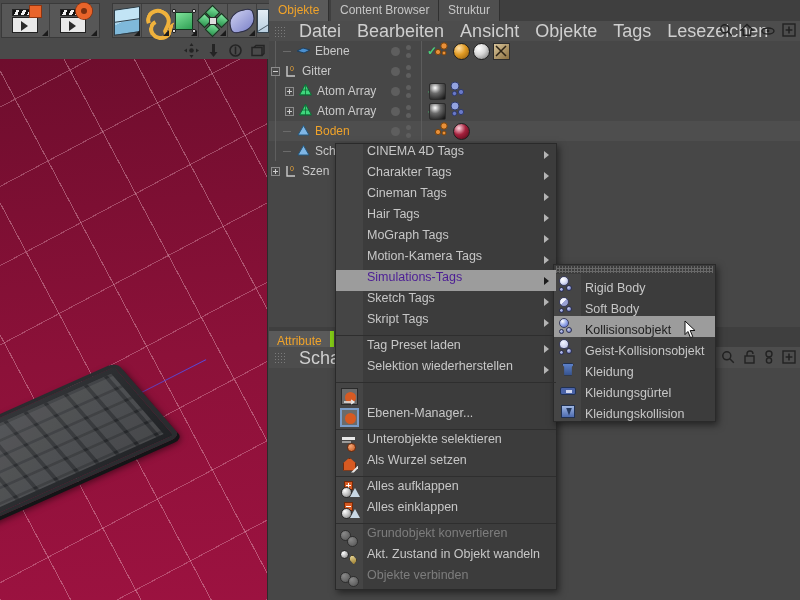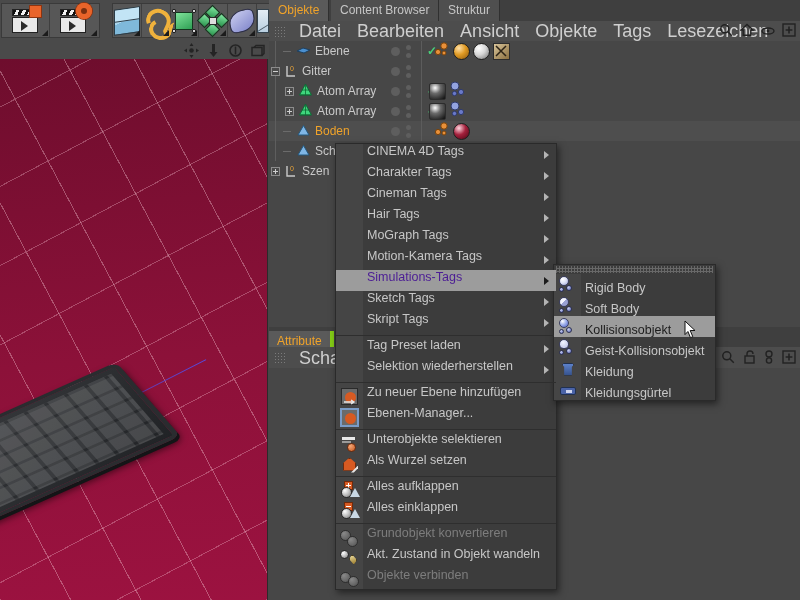--- a/index.html
+++ b/index.html
@@ -672,21 +672,20 @@
 
     <div class="citem">
       <span class="mico">
         <span class="mi-layer">
             <span class="inner"></span>
           </span>
         <svg width="19" height="19" viewBox="0 0 19 19" style="position:absolute;left:0;top:0">
           <path d="M4 15h9M11 13l3 2-3 2" stroke="#e8e8e8" stroke-width="1.3" fill="none"></path>
           </svg>
       </span>
-      <span class="lbl">Zu neuer Ebene hinzufügen</span>
       </div>
 
     <div class="citem">
       <span class="mico">
         <span class="mi-layer framed">
             <span class="inner"></span>
           </span>
       </span>
       <span class="lbl">Ebenen-Manager...</span>
       </div>
@@ -814,20 +813,26 @@
       <span>Kleidung</span>
       </div>
 
     <div class="sitem">
       <span class="mico">
         <span class="mi-belt"></span>
       </span>
       <span>Kleidungsgürtel</span>
       </div>
 
+    <div class="sitem">
+      <span class="mico">
+        <span class="mi-tshirt"></span>
+      </span>
+      <span>Kleidungskollision</span>
+      </div>
   </div>
 
   <span class="cursor">
     <svg width="13" height="20" viewBox="0 0 13 20">
       <path d="M1 1l10 9.5H6.2l2.6 6.2-2.3 1-2.6-6.2L1 14.6z" fill="#fff" stroke="#111" stroke-width="1"></path>
     </svg>
   </span>
 
 </div>
 

